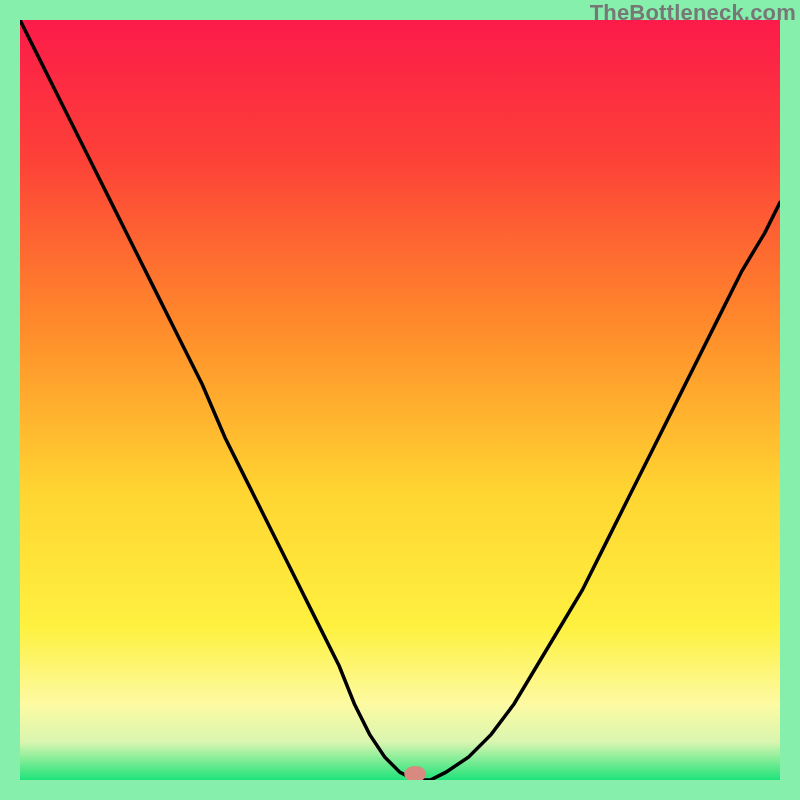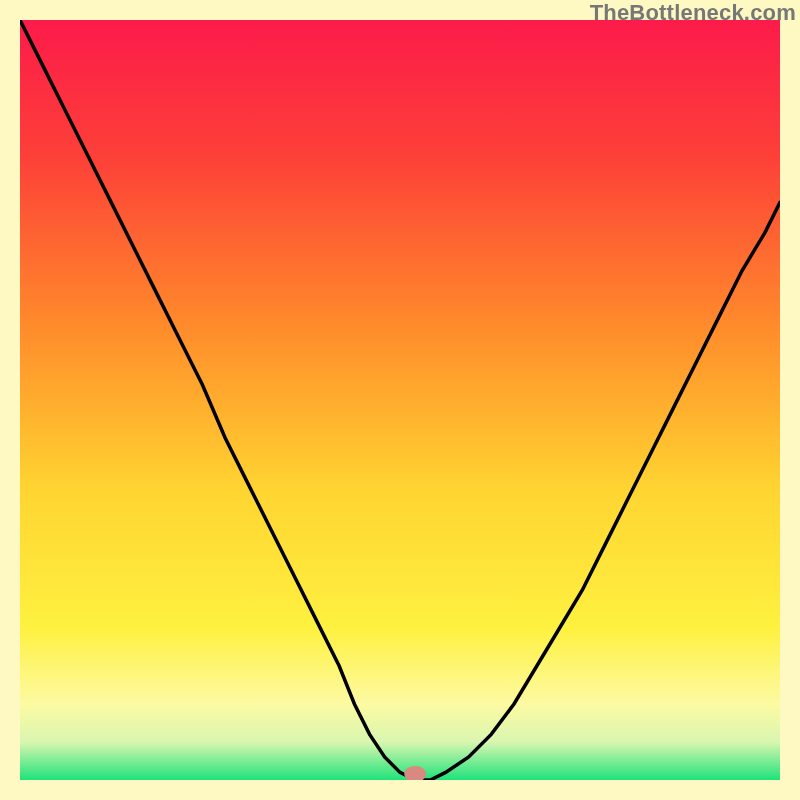--- a/index.html
+++ b/index.html
@@ -8,21 +8,21 @@
     width: 800px;
     height: 800px;
     background: #000;
     overflow: hidden;
     font-family: Arial, Helvetica, sans-serif;
   }
   .outer {
     position: relative;
     width: 800px;
     height: 800px;
-    background: #fef9c3;
+    background: #86efac;
   }
   .plot {
     position: absolute;
     left: 20px;
     top: 20px;
     width: 760px;
     height: 760px;
   }
   .watermark {
     position: absolute;

